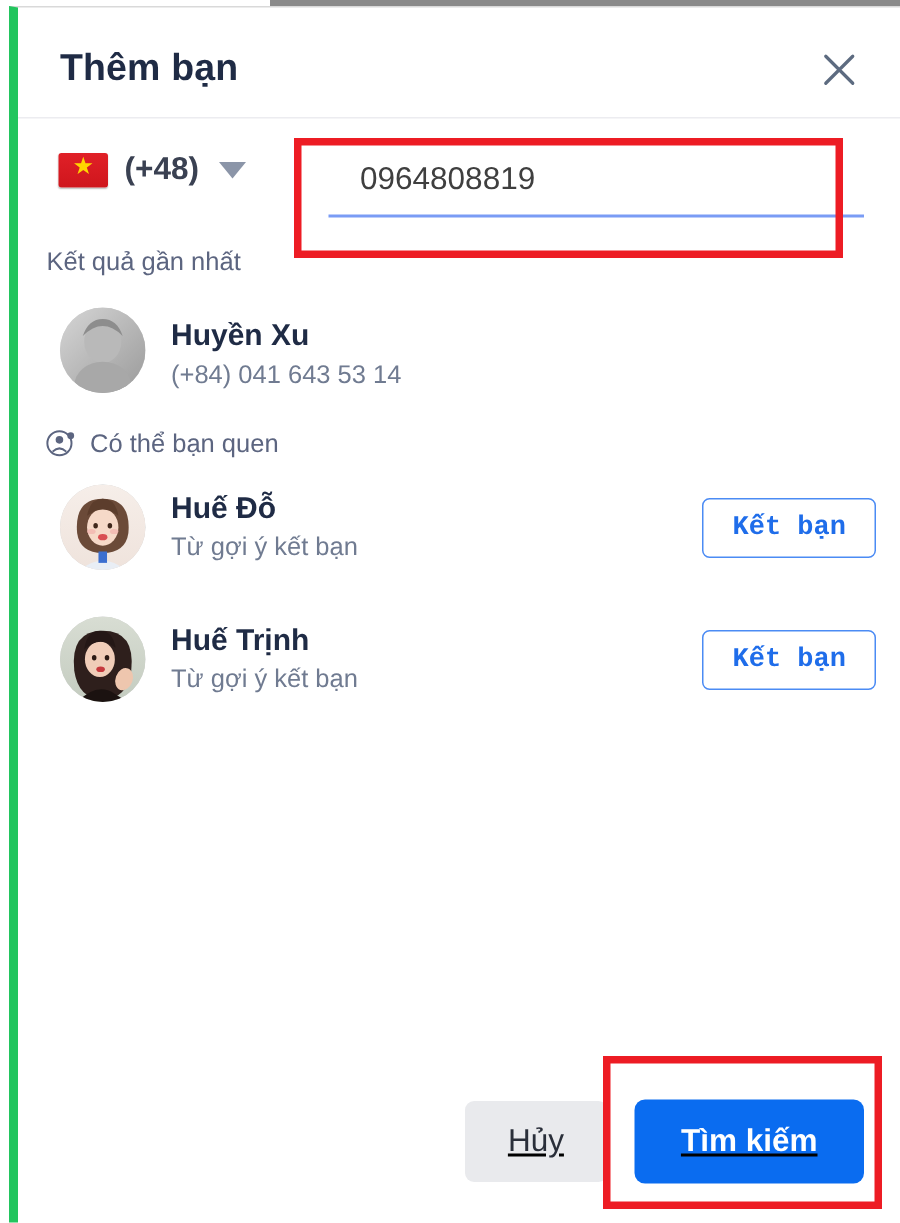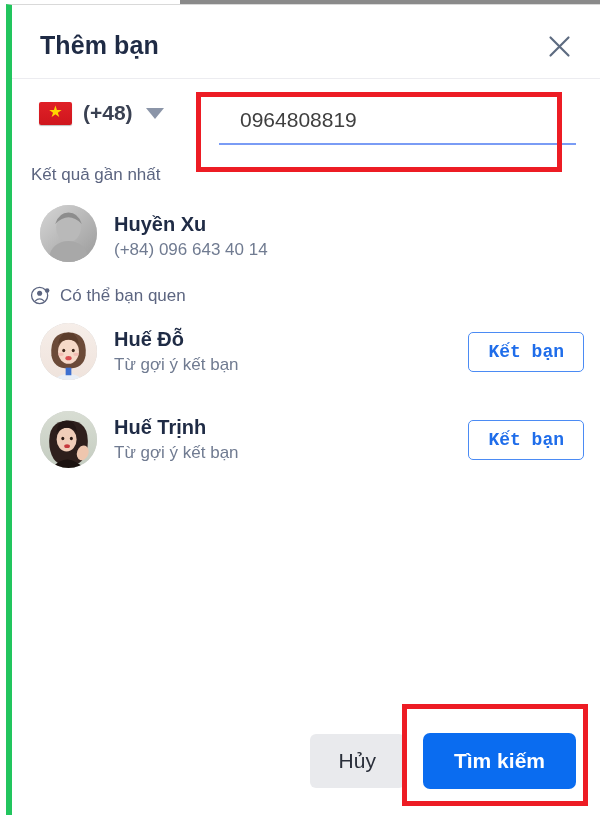--- a/index.html
+++ b/index.html
@@ -160,20 +160,21 @@
     white-space: nowrap;
   }
 
   
   #footer {
     position: absolute; left: 0; right: 0; top: 700px;
     height: 111px;
     display: flex; align-items: center; justify-content: flex-end;
     gap: 18px;
     padding-right: 24px;
+    text-decoration: underline;
   }
   #cancel-button {
     font-family: "Liberation Sans", sans-serif;
     font-size: 21px; color: #2a2f3a;
     background: #e9eaed; border: none; border-radius: 6px;
     padding: 15px 29px; cursor: pointer;
   }
   #search-button {
     font-family: "Liberation Sans", sans-serif;
     font-size: 21px; font-weight: 700; color: #ffffff;
@@ -226,21 +227,21 @@
             </linearGradient>
           </defs>
           <rect width="60" height="60" fill="url(#gA)"></rect>
           <ellipse cx="30" cy="24" rx="13" ry="15" fill="#b9b9b9"></ellipse>
           <ellipse cx="30" cy="55" rx="20" ry="17" fill="#a8a8a8"></ellipse>
           <path d="M16 20 q14 -14 28 0 q-4 -12 -14 -12 q-10 0 -14 12z" fill="#8d8d8d"></path>
         </svg>
       </div>
       <div>
         <div class="person-name">Huyền Xu</div>
-        <div class="person-sub">(+84) 096 643 40 14</div>
+        <div class="person-sub">(+84) 041 643 53 14</div>
       </div>
     </div>
 
     <div id="suggest-header">
       <svg id="person-add-icon" viewBox="0 0 24 24">
         <circle cx="11" cy="12" r="9.2" fill="none" stroke="#5c6580" stroke-width="1.5"></circle>
         <circle cx="11" cy="9.4" r="2.9" fill="#5c6580"></circle>
         <path d="M5.8 18.4 q5.2 -5 10.4 0" fill="none" stroke="#5c6580" stroke-width="1.5"></path>
         <circle cx="19.6" cy="6.2" r="2.6" fill="#5c6580"></circle>
       </svg>

